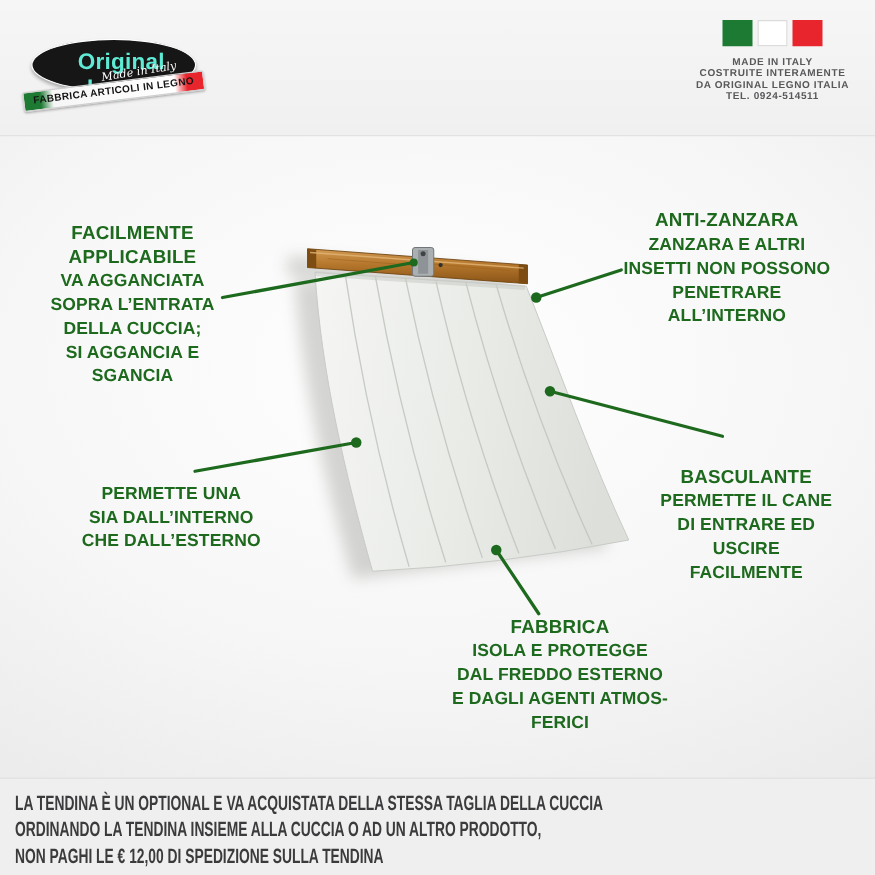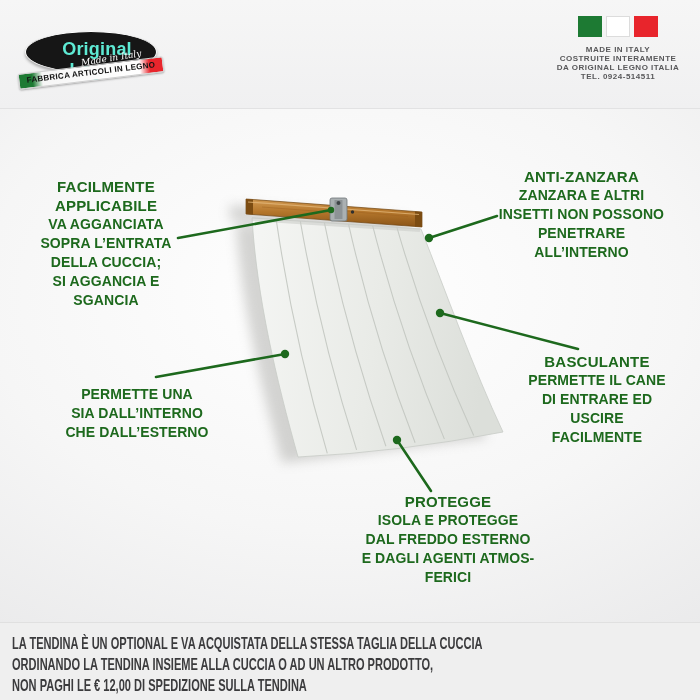--- a/index.html
+++ b/index.html
@@ -166,35 +166,35 @@
   </div>
 
   <div class="note" style="left:41px;top:385px;width:192px">
     <div class="note-b">
         <div>PERMETTE UNA</div>
         <div>SIA DALL’INTERNO</div>
         <div>CHE DALL’ESTERNO</div>
       </div>
   </div>
 
-  <div class="note" style="left:502px;top:352px;width:190px">
+  <div class="note" style="left:502px;top:372px;width:190px">
     <div class="note-h">
         <div>BASCULANTE</div>
       </div>
     <div class="note-b">
         <div>PERMETTE IL CANE</div>
         <div>DI ENTRARE ED</div>
         <div>USCIRE</div>
         <div>FACILMENTE</div>
       </div>
   </div>
 
   <div class="note" style="left:348px;top:492px;width:200px">
     <div class="note-h">
-        <div>PROTEGGE</div>
+        <div>FABBRICA</div>
       </div>
     <div class="note-b">
         <div>ISOLA E PROTEGGE</div>
         <div>DAL FREDDO ESTERNO</div>
         <div>E DAGLI AGENTI ATMOS-</div>
         <div>FERICI</div>
       </div>
   </div>
 
   <div class="footer">

